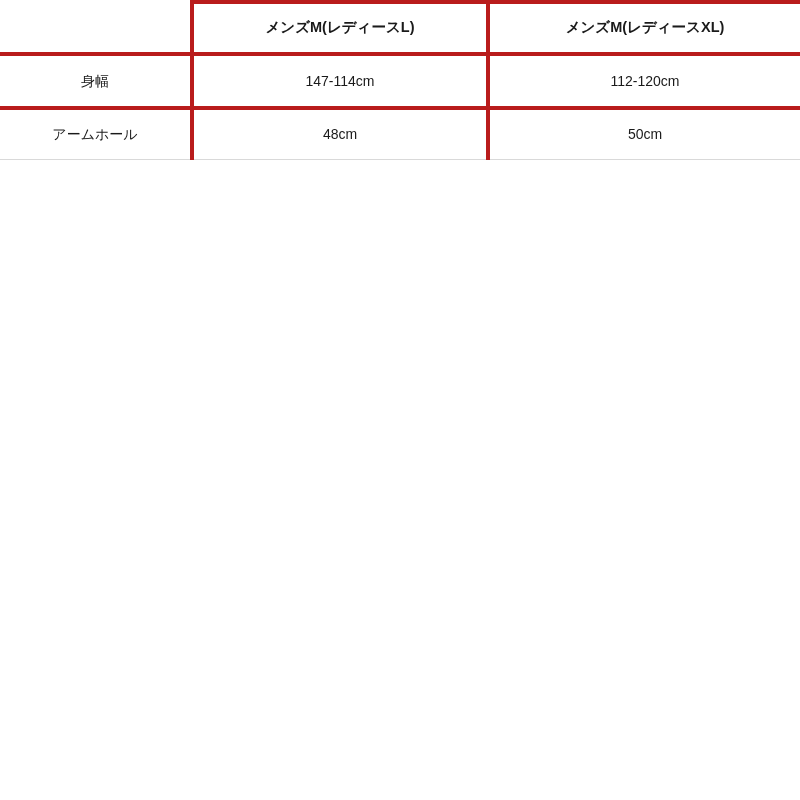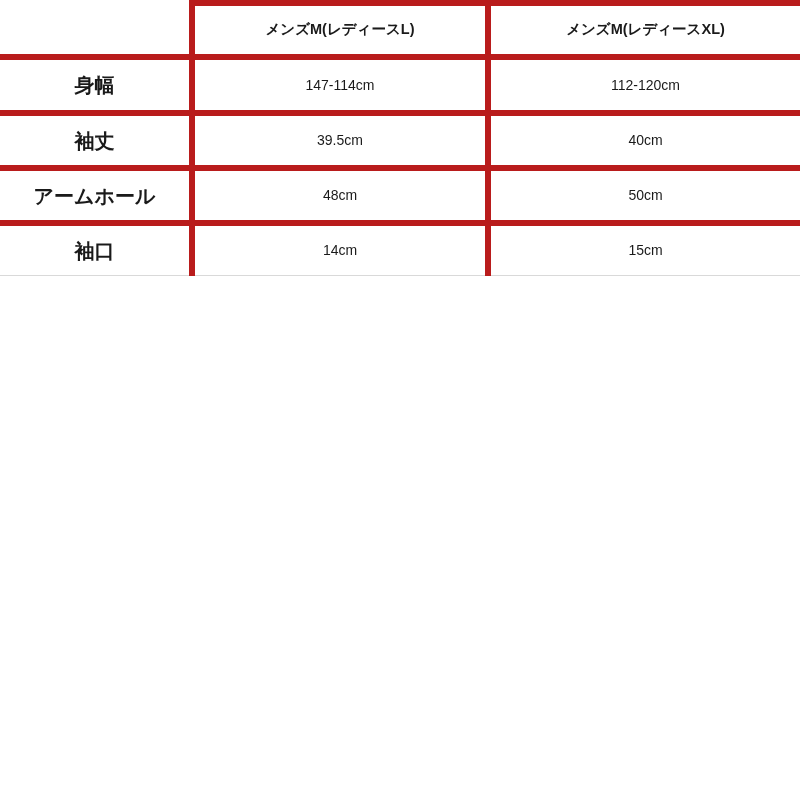--- a/index.html
+++ b/index.html
@@ -26,42 +26,42 @@
     width: 800px;
     margin: 0;
     padding: 0;
   }
   table.size-table col.col-label { width: 192px; }
   table.size-table col.col-a { width: 296px; }
   table.size-table col.col-b { width: 312px; }
 
   table.size-table th,
   table.size-table td {
-    border: 6px solid #b91c1c;
+    border: 4px solid #b91c1c;
     padding: 0;
     height: 49px;
     vertical-align: middle;
     text-align: center;
     font-size: 14px;
     font-weight: normal;
     line-height: 1.2;
   }
   table.size-table thead th {
     font-weight: bold;
     font-size: 14.5px;
     background: #ffffff;
     height: 48px;
   }
   table.size-table thead th.corner {
     border-left: none;
     border-top: none;
   }
   table.size-table tbody th.row-label {
-    font-weight: bold;
-    font-size: 20px;
+    font-weight: normal;
+    font-size: 14px;
     background: #ffffff;
   }
   table.size-table tbody tr:first-child th.row-label,
   table.size-table tbody tr:first-child td {
     height: 50px;
   }
   table.size-table tbody th.row-label {
     border-left: none;
   }
   table.size-table thead th:last-child,
@@ -94,30 +94,20 @@
         <th>メンズM(レディースXL)</th>
       </tr>
     </thead>
     <tbody>
       <tr>
         <th class="row-label">身幅</th>
         <td>147-114cm</td>
         <td>112-120cm</td>
       </tr>
       <tr>
-        <th class="row-label">袖丈</th>
-        <td>39.5cm</td>
-        <td>40cm</td>
-      </tr>
-      <tr>
         <th class="row-label">アームホール</th>
         <td>48cm</td>
         <td>50cm</td>
-      </tr>
-      <tr>
-        <th class="row-label">袖口</th>
-        <td>14cm</td>
-        <td>15cm</td>
       </tr>
     </tbody>
   </table>
   <div class="spacer"></div>
 </div>
 
 </body></html>

